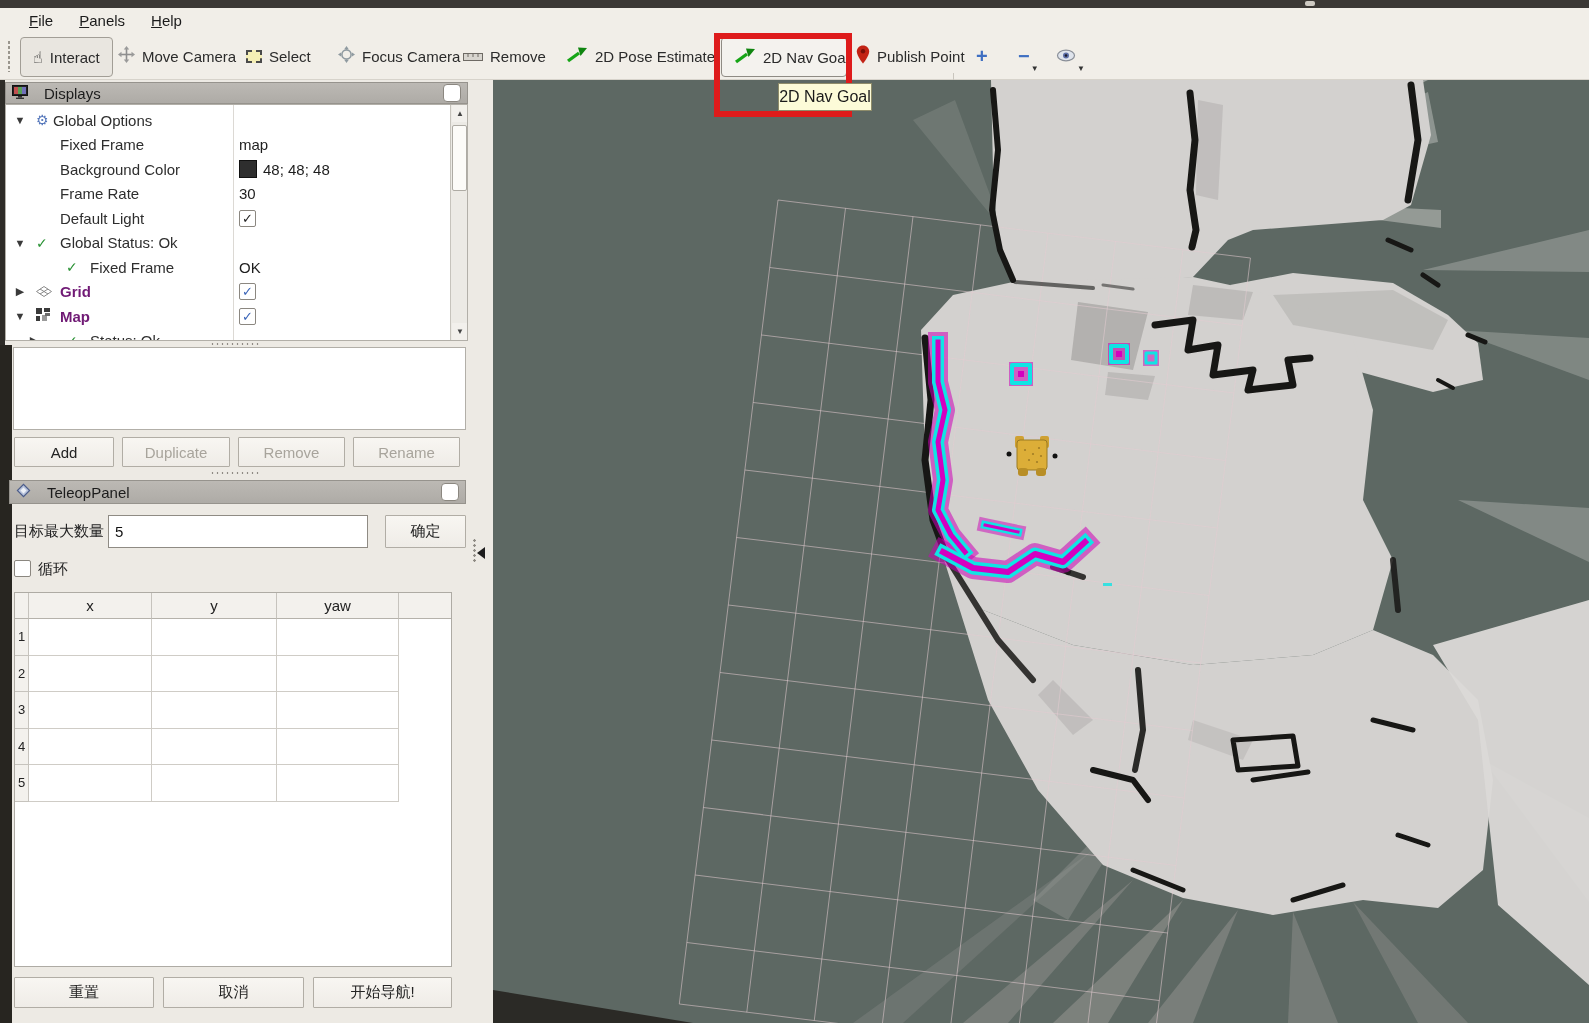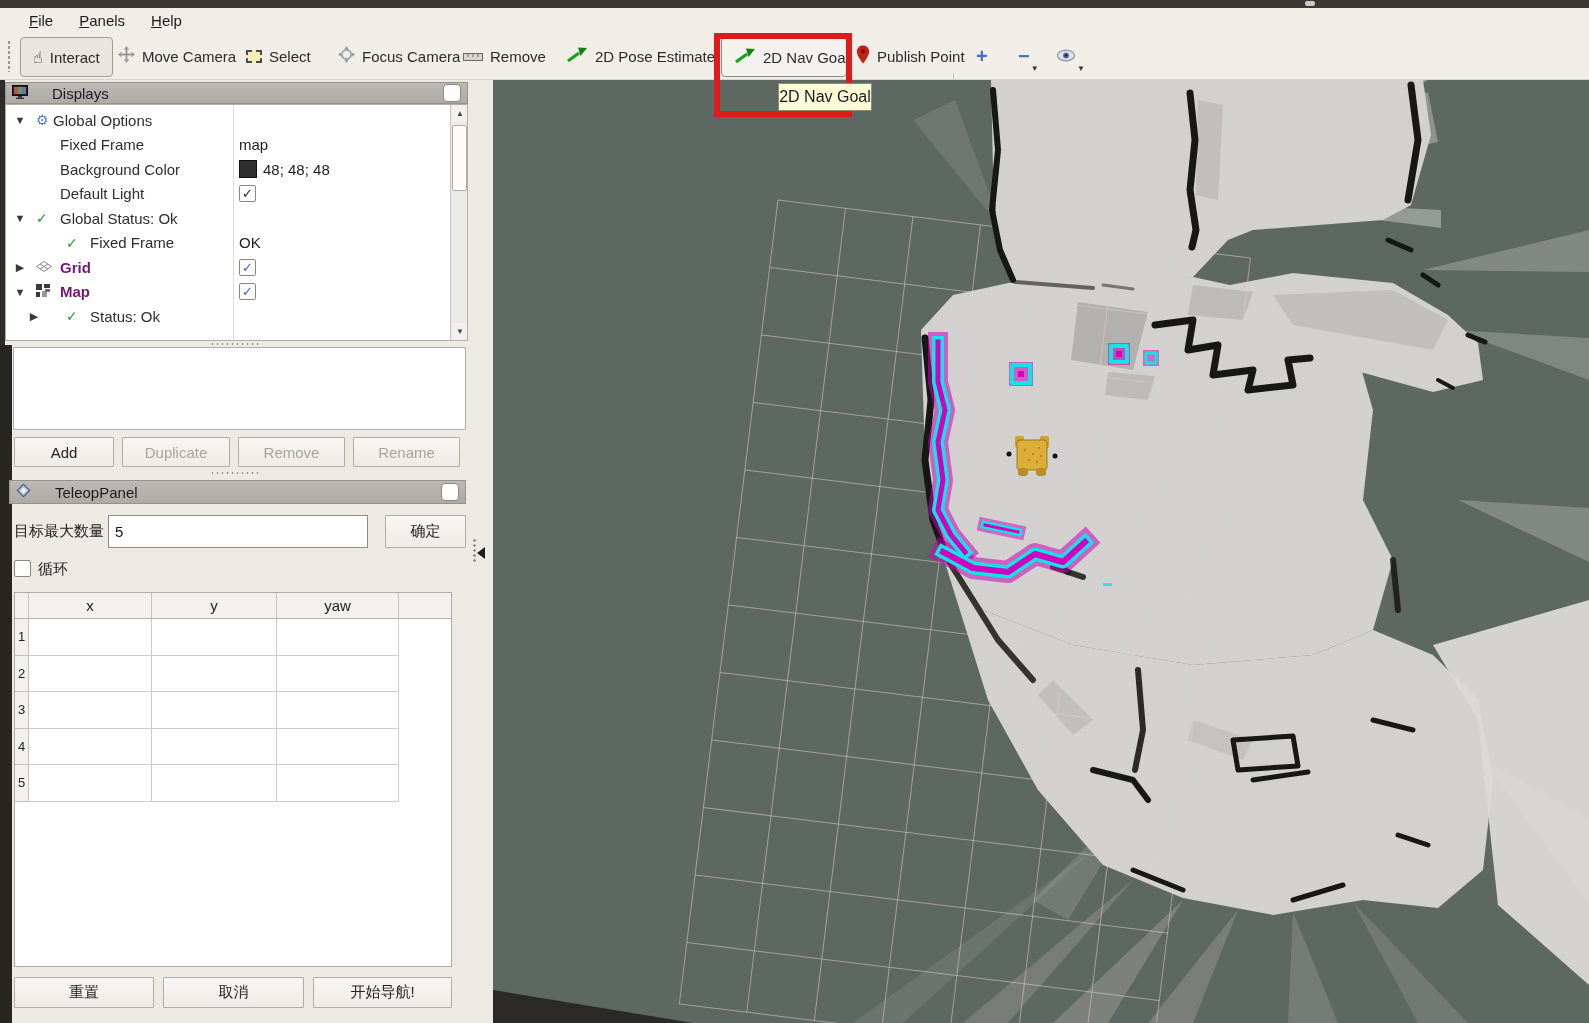--- a/index.html
+++ b/index.html
@@ -18,21 +18,21 @@
   .toolbtn2{border:1px solid #8f8b84;border-radius:4px;background:#f4f2ee;padding:0 12px;}
   .dragdots{left:7px;top:40px;width:5px;height:32px;background-image:radial-gradient(#9a968e 1px,transparent 1.2px);background-size:4px 5px;}
   .vsep{position:absolute;left:953px;top:40px;width:1px;height:30px;background:#c9c5bd;}
   .bluesym{color:#3f6fc2;font-weight:bold;font-size:20px;line-height:20px;}
   .ddarrow{font-size:8px;color:#333;position:absolute;bottom:2px;right:-9px;}
   .toolico{display:inline-block;}
   
   .panelbg{left:0;top:80px;width:493px;height:943px;background:#edeae4;}
   .darkstrip1{left:0;top:80px;width:5px;height:265px;background:#2e2c28;}
   .darkstrip2{left:0;top:345px;width:12px;height:678px;background:#272520;}
-  .phdr{background:linear-gradient(#bcb9b4,#aeaba6);border:1px solid #96938d;display:flex;align-items:center;gap:24px;padding:0 6px;box-sizing:border-box;color:#1c1c1c;}
+  .phdr{background:linear-gradient(#bcb9b4,#aeaba6);border:1px solid #96938d;display:flex;align-items:center;gap:16px;padding:0 6px;box-sizing:border-box;color:#1c1c1c;}
   .phdr .cb{position:absolute;right:6px;}
   .cb{width:15px;height:15px;background:#fff;border:1px solid #8b8780;border-radius:2px;display:flex;align-items:center;justify-content:center;font-size:13px;line-height:13px;}
   .cb.rounded{border-radius:4px;width:16px;height:16px;}
   .tree{left:5px;top:104px;width:463px;height:237px;background:#fff;border:1px solid #b2afa8;box-sizing:border-box;overflow:hidden;}
   .coldiv{position:absolute;left:227px;top:0;width:1px;height:100%;background:#dcd9d4;}
   .trow{position:relative;height:24.5px;display:flex;align-items:center;}
   .texp{position:absolute;font-size:11px;color:#3a3a3a;width:12px;text-align:center;}
   .tico{position:absolute;font-size:14px;}
   .tlabel{position:absolute;color:#2e2e2e;}
   .tlabel.on{color:#701a75;font-weight:bold;}
@@ -218,20 +218,24 @@
       <span class="tval">map</span>
     </div>
     <div class="trow">
       <span class="tlabel" style="left:54px;">Background Color</span>
       <span class="tval">
           <span class="swatch"></span>
           <span>48; 48; 48</span>
         </span>
     </div>
     <div class="trow">
+      <span class="tlabel" style="left:54px;">Frame Rate</span>
+      <span class="tval">30</span>
+    </div>
+    <div class="trow">
       <span class="tlabel" style="left:54px;">Default Light</span>
       <span class="tval">
           <span class="cb">
             <span class="darkchk">✓</span>
           </span>
         </span>
     </div>
     <div class="trow">
       <span class="texp" style="left:8px;">▼</span>
       <span class="tico greenchk" style="left:30px;">✓</span>

